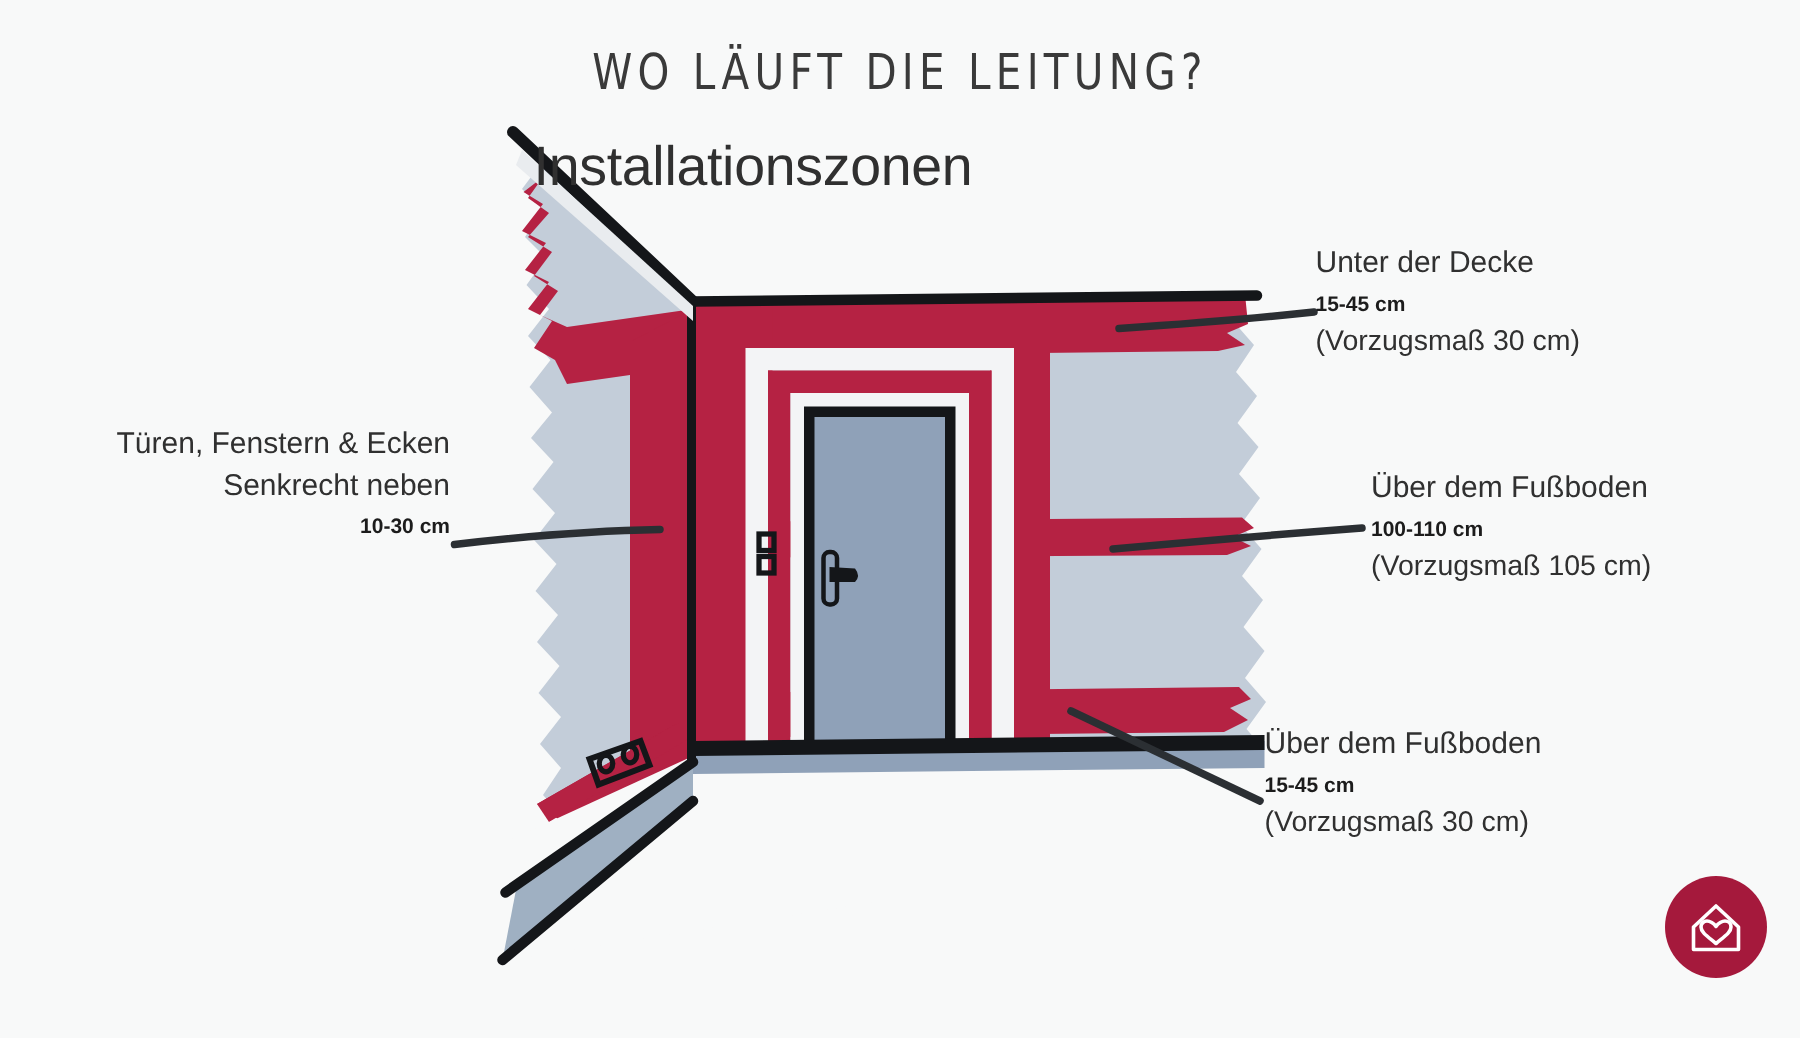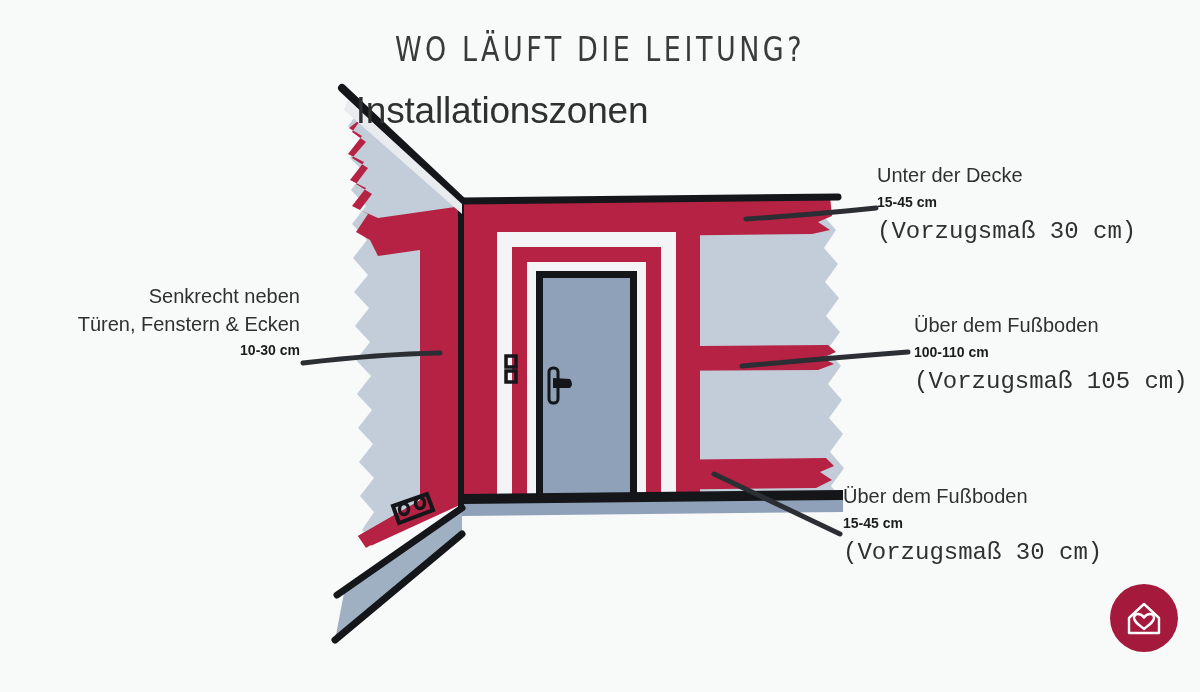--- a/index.html
+++ b/index.html
@@ -32,21 +32,21 @@
     font-size:37px;
     font-weight:normal;
     color:#303030;
     letter-spacing:-0.2px;
   }
 
   
   .callout{position:absolute;line-height:1.38;}
   .callout .top{font-size:20px;color:#303030;white-space:nowrap;}
   .callout .val{font-size:14px;font-weight:bold;color:#1c1c1c;white-space:nowrap;margin-top:3px;}
-  .callout .note{font-size:24px;color:#303030;white-space:nowrap;margin-top:3px;font-family:Liberation Mono, monospace;}
+  .callout .note{font-size:19px;color:#303030;white-space:nowrap;margin-top:3px;}
 
   #co-left{left:0;top:283px;width:300px;text-align:right;}
   #co-ceiling{left:877px;top:162px;text-align:left;}
   #co-mid{left:914px;top:312px;text-align:left;}
   #co-floor{left:843px;top:483px;text-align:left;}
 
   
   #logo{
     position:absolute;left:1110px;top:584px;
     width:68px;height:68px;border-radius:50%;
@@ -134,22 +134,22 @@
     <path stroke="#2b2f33" stroke-width="5" fill="none" stroke-linecap="round" d="M303,363 Q380,354 440,353"></path>
     <path stroke="#2b2f33" stroke-width="5" fill="none" stroke-linecap="round" d="M746,219 Q820,214 876,208"></path>
     <path stroke="#2b2f33" stroke-width="5" fill="none" stroke-linecap="round" d="M742,366 Q830,358 908,352"></path>
     <path stroke="#2b2f33" stroke-width="5" fill="none" stroke-linecap="round" d="M714,474 L840,534"></path>
   </svg>
 
   <div class="kicker">WO LÄUFT DIE LEITUNG?</div>
   <div class="title">Installationszonen</div>
 
   <div class="callout" id="co-left">
+    <div class="top">Türen, Fenstern &amp; Ecken</div>
     <div class="top">Senkrecht neben</div>
-    <div class="top">Türen, Fenstern &amp; Ecken</div>
     <div class="val">10-30 cm</div>
   </div>
 
   <div class="callout" id="co-ceiling">
     <div class="top">Unter der Decke</div>
     <div class="val">15-45 cm</div>
     <div class="note">(Vorzugsmaß 30 cm)</div>
   </div>
 
   <div class="callout" id="co-mid">

